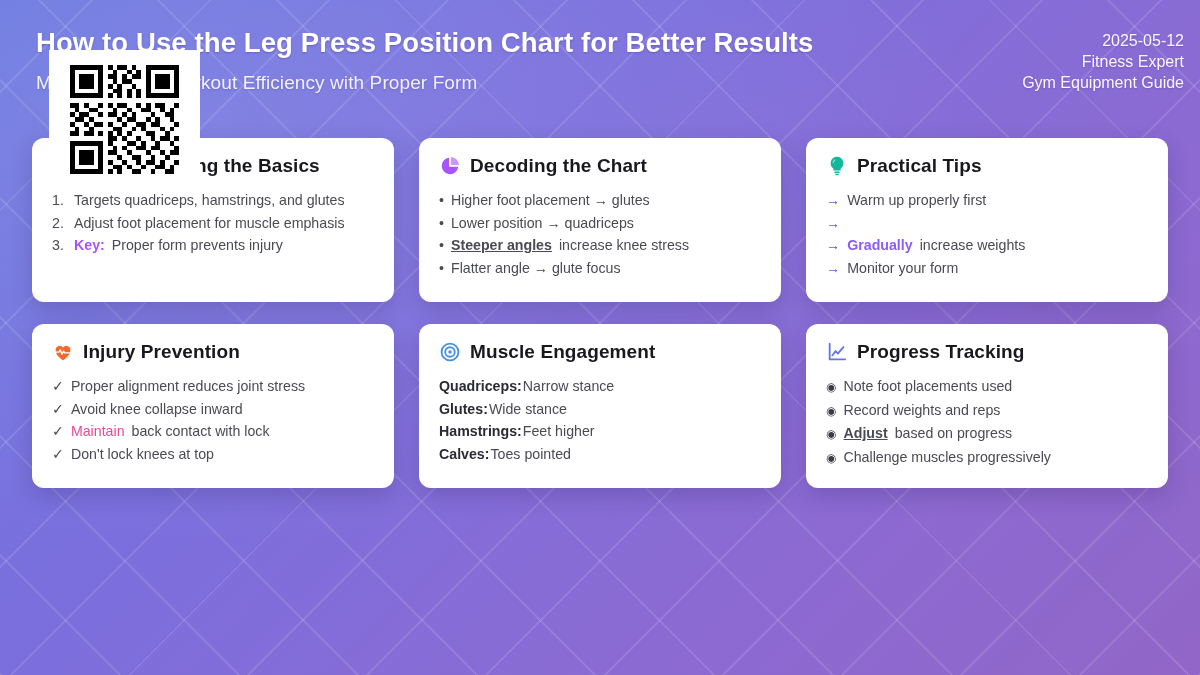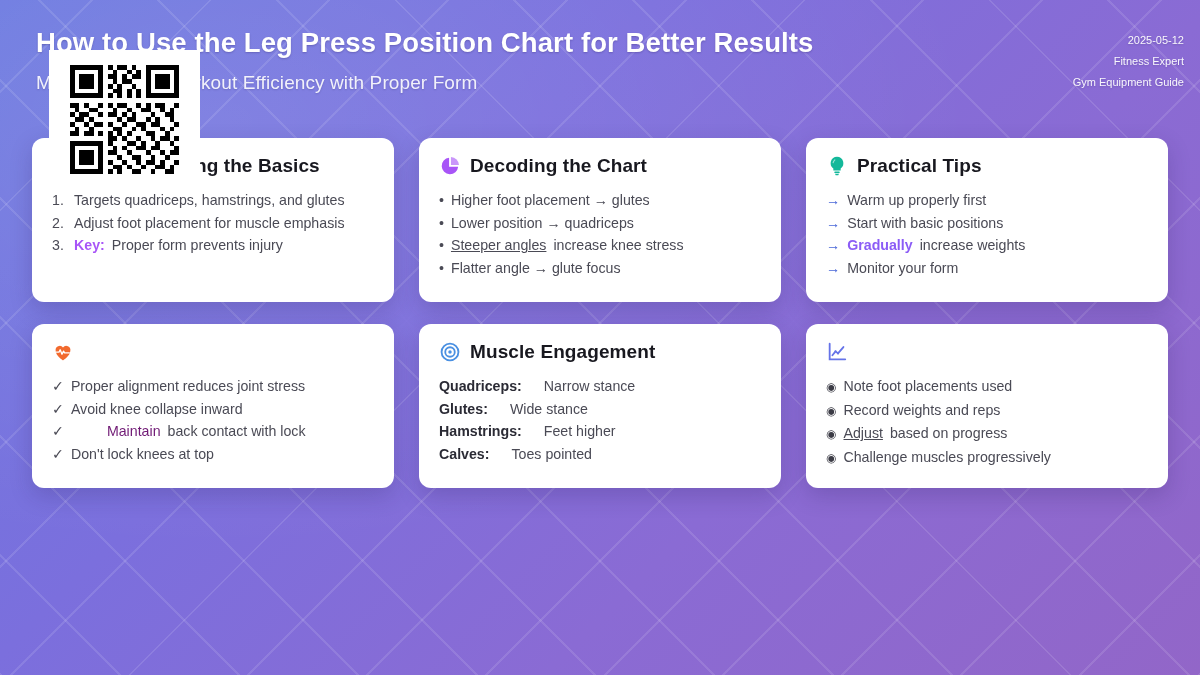--- a/index.html
+++ b/index.html
@@ -40,21 +40,21 @@
   }
   #header-subtitle {
     margin-top: 12px;
     font-size: 19px; font-weight: normal; color: rgba(255,255,255,0.90);
     letter-spacing: 0.1px;
     text-shadow: 0 1px 2px rgba(40,30,90,0.22);
   }
   #header-meta {
     position: absolute; right: 32px; top: 30px;
     text-align: right; color: #ffffff;
-    font-size: 11px; line-height: 21px;
+    font-size: 16px; line-height: 21px;
     text-shadow: 0 1px 2px rgba(40,30,90,0.22);
   }
   #header-meta .meta-line { display: block; }
   #header-meta .meta-line.date { color: rgba(255,255,255,0.95); }
   #header-meta .meta-line.author { color: rgba(255,255,255,0.95); }
   #header-meta .meta-line.source { color: rgba(255,255,255,0.95); }
 
   
   #qr-overlay {
     position: absolute; left: 49px; top: 50px;
@@ -98,25 +98,25 @@
     white-space: nowrap;
   }
   .marker { color: #4a4a55; flex: 0 0 auto; }
   .marker.num { min-width: 15px; }
   .marker.arrow { color: #4a67d8; font-weight: bold; }
   .marker.check { color: #4a4a55; }
   .marker.dot { color: #3b3b45; font-size: 12px; }
   .marker.bullet { color: #4a4a55; }
   .txt { }
   .hl-key { color: #a855f7; font-weight: bold; }
-  .hl-orange { color: #701a75; margin-left: 36px; }
+  .hl-orange { color: #ec4899; }
   .strong { font-weight: bold; color: #8b5cf6; }
-  .underline { text-decoration: underline; }
+  .underline { text-decoration: underline; font-weight: bold; }
   .term { font-weight: bold; color: #2b2b35; }
-  .kv li { gap: 22px; }
+  .kv li { gap: 1px; }
 </style>
 </head>
 <body>
 
 <div id="stage">
   <div id="pattern"></div>
   <div id="vignette"></div>
 
   <div id="header">
     <div id="header-title">How to Use the Leg Press Position Chart for Better Results</div>
@@ -336,39 +336,39 @@
       </svg>
           <span class="card-title">Practical Tips</span>
         </div>
         <ul class="card-list">
           <li>
             <span class="marker arrow">→</span>
             <span class="txt">Warm up properly first</span>
           </li>
           <li>
             <span class="marker arrow">→</span>
-            <span class="txt">Start with basic positions</span>
           </li>
           <li>
             <span class="marker arrow">→</span>
             <span class="strong">Gradually</span> 
             <span class="txt">increase weights</span>
           </li>
           <li>
             <span class="marker arrow">→</span>
             <span class="txt">Monitor your form</span>
           </li>
         </ul>
       </div>
       <div class="card">
         <div class="card-head">
           <svg class="card-icon" width="22" height="22" viewBox="0 0 24 24">
         <path d="M12 21s-8-5-8-10.5A4.5 4.5 0 0 1 12 7a4.5 4.5 0 0 1 8 3.5C20 16 12 21 12 21z" fill="#f26a2e"></path>
         <path d="M4.6 12.2h3l1.3-2.6 2 4.8 1.7-3.3 1.1 1.9h5.2" stroke="#ffffff" stroke-width="1.5" fill="none" stroke-linejoin="round" stroke-linecap="round"></path>
       </svg>
+          <span class="card-title">Injury Prevention</span>
         </div>
         <ul class="card-list">
           <li>
             <span class="marker check">✓</span>
             <span class="txt">Proper alignment reduces joint stress</span>
           </li>
           <li>
             <span class="marker check">✓</span>
             <span class="txt">Avoid knee collapse inward</span>
           </li>
@@ -412,20 +412,21 @@
         </ul>
       </div>
       <div class="card">
         <div class="card-head">
           <svg class="card-icon" width="22" height="22" viewBox="0 0 24 24">
         <path d="M4 3v17h17" stroke="#6573e8" stroke-width="2" fill="none" stroke-linecap="round"></path>
         <path d="M7 15.5l3.4-4.2 2.7 2.2L19 6.6" stroke="#6573e8" stroke-width="2" fill="none" stroke-linejoin="round" stroke-linecap="round"></path>
         <circle cx="10.4" cy="11.3" r="1.1" fill="#6573e8"></circle>
         <circle cx="13.1" cy="13.5" r="1.1" fill="#6573e8"></circle>
       </svg>
+          <span class="card-title">Progress Tracking</span>
         </div>
         <ul class="card-list">
           <li>
             <span class="marker dot">◉</span>
             <span class="txt">Note foot placements used</span>
           </li>
           <li>
             <span class="marker dot">◉</span>
             <span class="txt">Record weights and reps</span>
           </li>

